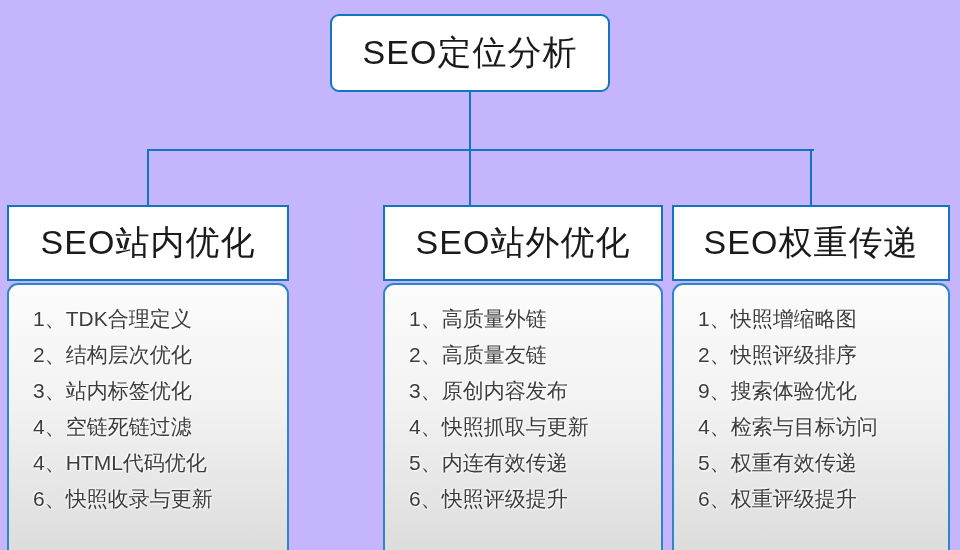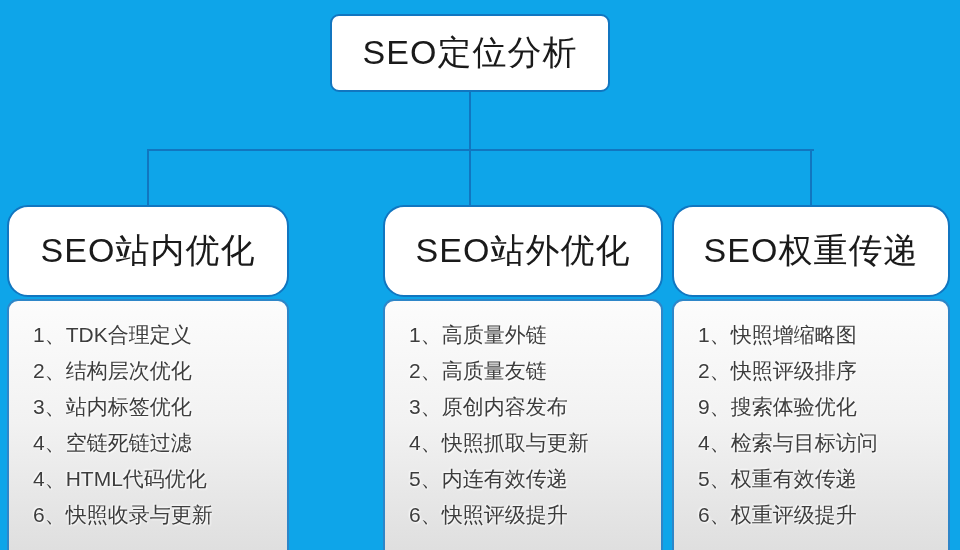--- a/index.html
+++ b/index.html
@@ -5,21 +5,21 @@
   html, body {
     margin: 0;
     padding: 0;
     background: #ffffff;
     font-family: "Liberation Sans", "DejaVu Sans", sans-serif;
   }
   .canvas {
     position: relative;
     width: 960px;
     height: 550px;
-    background: #0ea5e9;
+    background: #c4b5fd;
     overflow: hidden;
   }
   
   .connector {
     position: absolute;
     background: #1176c0;
   }
   .stem        { left: 469px; top: 91px;  width: 2px;   height: 60px; }
   .hbar        { left: 147px; top: 149px; width: 667px; height: 2px;  }
   .drop-left   { left: 147px; top: 149px; width: 2px;   height: 58px; }
@@ -44,23 +44,23 @@
   }
   .root-node { left: 330px; top: 14px; width: 280px; height: 78px; }
   
   .column { position: absolute; top: 205px; }
   .col-0 { left: 7px;   width: 282px; }
   .col-1 { left: 342px; width: 280px; padding-left: 41px; }
   .col-2 { left: 672px; width: 278px; }
   .col-header {
     box-sizing: border-box;
     width: 100%;
-    height: 92px;
+    height: 76px;
     border: 2px solid #1176c0;
-    border-radius: 21px;
+    border-radius: 0;
     background: #ffffff;
     display: flex;
     align-items: center;
     justify-content: center;
     position: relative;
     z-index: 2;
   }
   .col-header .node-label {
     font-size: 34px;
     color: #1a1a1a;

